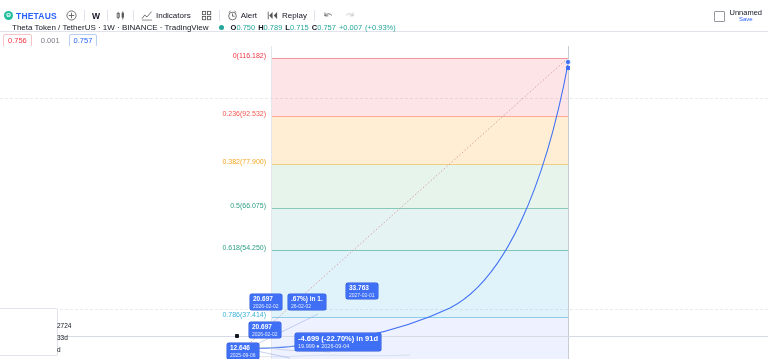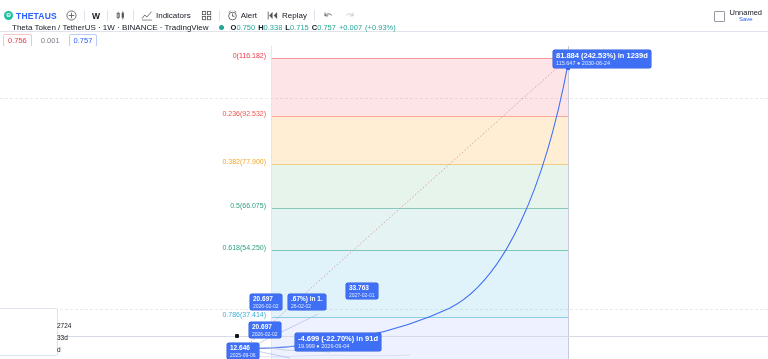--- a/index.html
+++ b/index.html
@@ -211,21 +211,21 @@
         <div class="layout-save">Save</div>
       </div>
     </div>
   </div>
 
   <div class="legend">
     <span class="legend-title">Theta Token / TetherUS · 1W · BINANCE · TradingView</span>
     <span class="legend-dot"></span>
     <span class="ohlc">
       <span><b>O</b><span class="v">0.750</span></span>
-      <span><b>H</b><span class="v">0.338</span></span>
+      <span><b>H</b><span class="v">0.789</span></span>
       <span><b>L</b><span class="v">0.715</span></span>
       <span><b>C</b><span class="v">0.757</span></span>
       <span class="chg">+0.007</span>
       <span class="chg">(+0.93%)</span>
     </span>
   </div>
 
   <div class="chips">
     <span class="chip red">0.756</span>
     <span class="chip gray">0.001</span>
@@ -286,24 +286,20 @@
 
     <div class="leftpanel">
       <div>s</div>
       <div>573</div>
       <div>a</div>
     </div>
     <div style="position:absolute;left:57px;top:276px;font-size:6.5px;color:#131722;">2724</div>
     <div style="position:absolute;left:57px;top:288px;font-size:6.5px;color:#131722;">33d</div>
     <div style="position:absolute;left:57px;top:300px;font-size:6.5px;color:#131722;">d</div>
 
-    <div class="abox" style="left:553px;top:4px;">
-      <div class="l1">81.884 (242.53%) in 1239d</div>
-      <div class="l2">115.647 ● 2030-06-24</div>
-    </div>
 
 
     <div class="abox small" style="left:288px;top:248px;">
       <div class="l1">.67%) in 1.</div>
       <div class="l2">26-02-02</div>
     </div>
 
     <div class="abox small" style="left:346px;top:237px;">
       <div class="l1">33.763</div>
       <div class="l2">2027-02-01</div>

